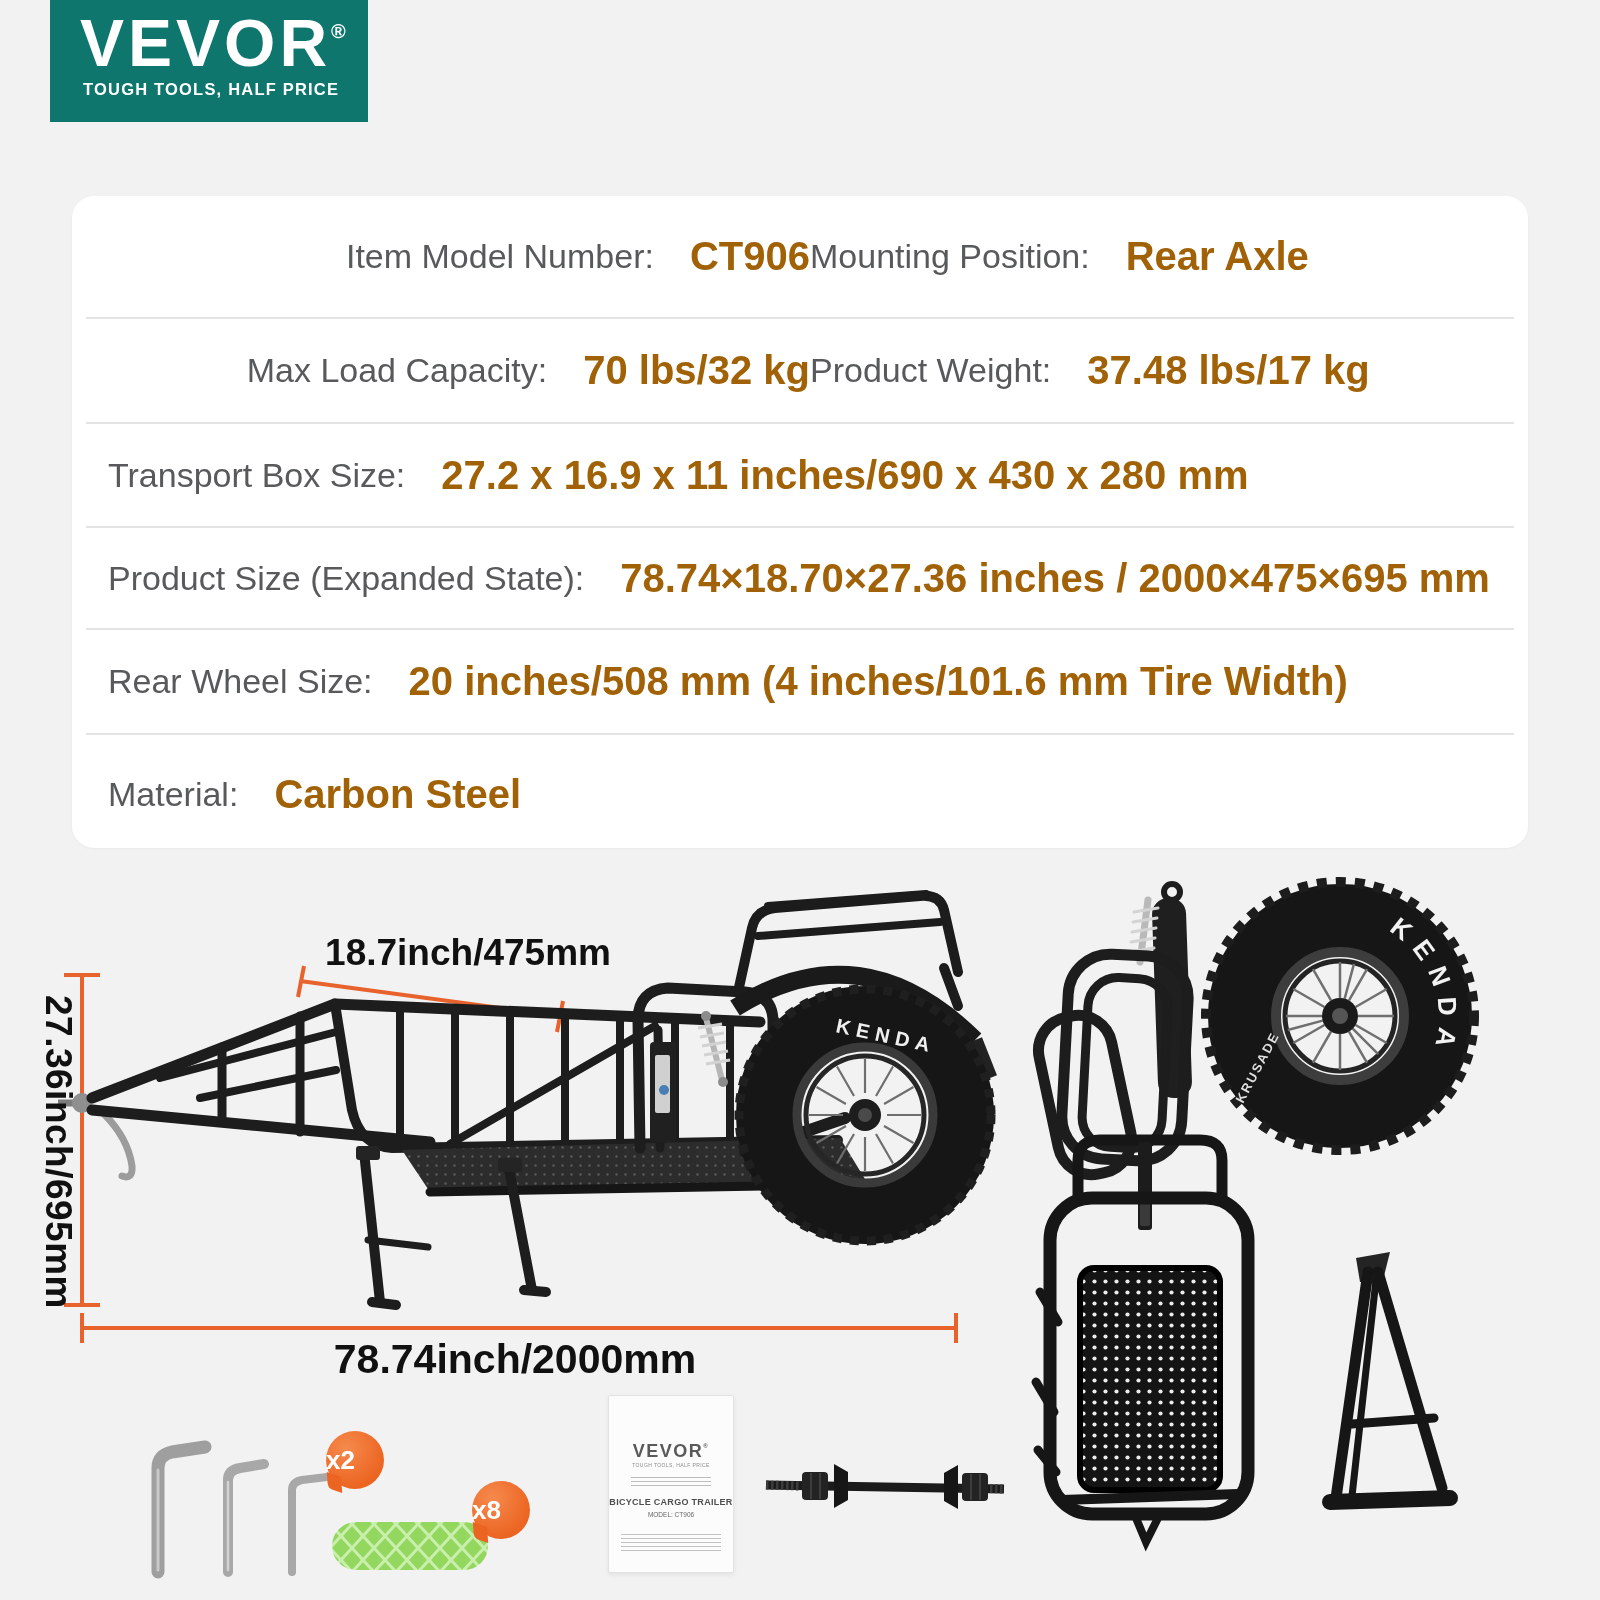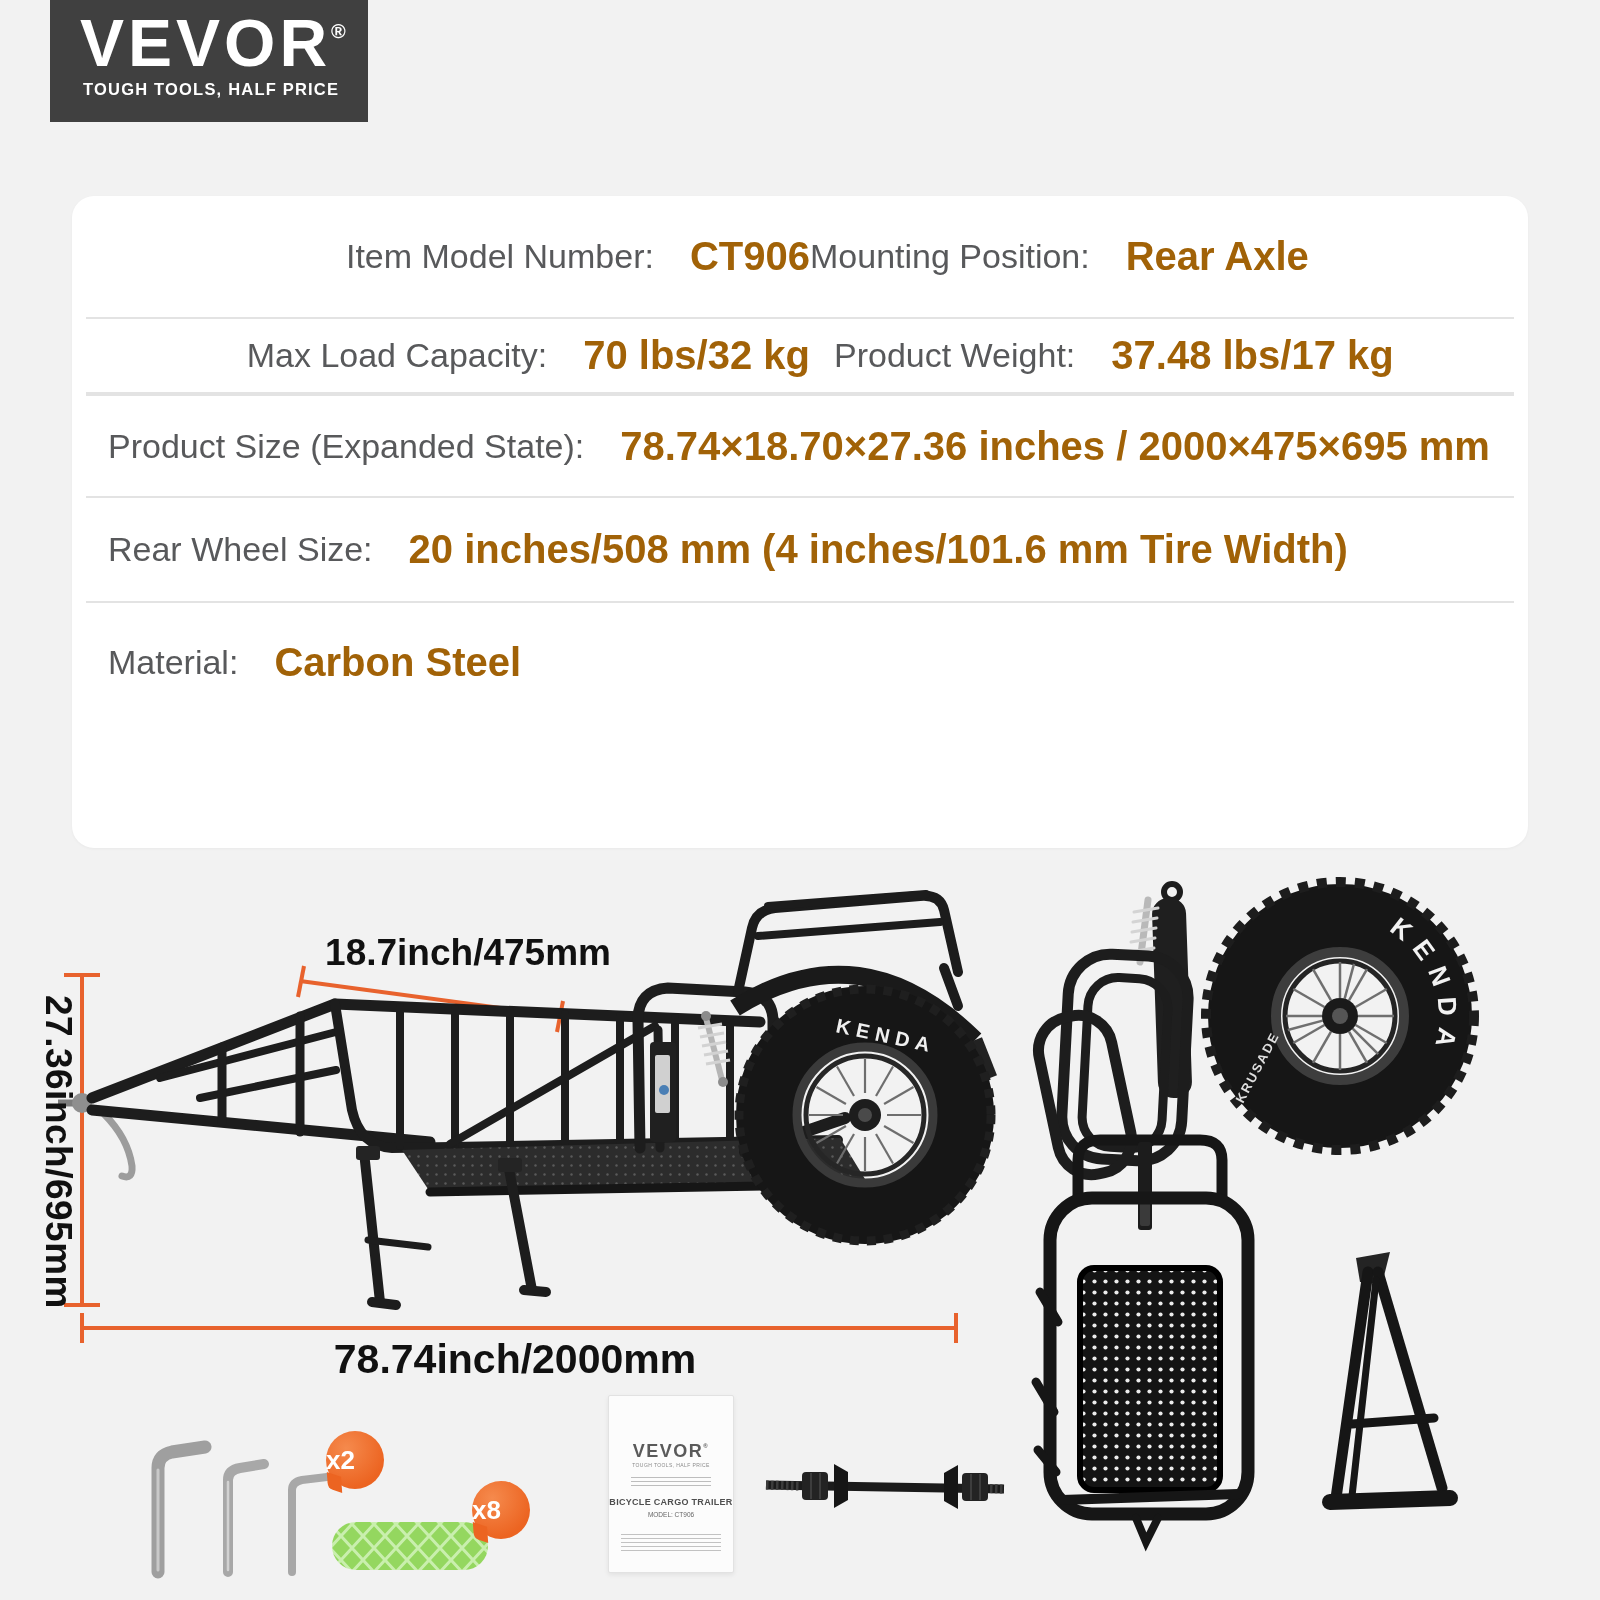--- a/index.html
+++ b/index.html
@@ -2,21 +2,21 @@
 <html><head>
 <meta charset="utf-8">
 <style>
   html,body{margin:0;padding:0;}
   body{
     width:1600px;height:1600px;position:relative;overflow:hidden;
     background:#f2f2f2;
     font-family:"Liberation Sans", sans-serif;
   }
   
-  .logo{position:absolute;left:50px;top:0;width:318px;height:122px;background:#404040;color:#fff;}
+  .logo{position:absolute;left:50px;top:0;width:318px;height:122px;background:#0f766e;color:#fff;}
   .logo-main{position:absolute;left:30px;top:10px;font-weight:bold;font-size:66px;letter-spacing:4px;line-height:1;}
   .logo-reg{font-size:20px;vertical-align:28px;letter-spacing:0;}
   .logo-tag{position:absolute;left:33px;top:80px;font-weight:bold;font-size:16.5px;letter-spacing:1.2px;}
   
   .spec-card{position:absolute;left:72px;top:196px;width:1456px;height:652px;background:#fff;border-radius:22px;box-shadow:0 1px 3px rgba(0,0,0,.04);}
   .spec-row{display:flex;align-items:center;padding-left:36px;}
   .divider{height:2px;background:#e3e3e3;margin:0 14px;}
   .pair{display:flex;align-items:center;white-space:nowrap;}
   .pair.w{width:702px;justify-content:flex-end;}
   .spec-label{font-size:34px;color:#58595B;}
@@ -62,31 +62,37 @@
     <div class="pair w">
       <span class="spec-label">Item Model Number:</span>
       <span class="spec-value">CT906</span>
     </div>
     <div class="pair">
       <span class="spec-label">Mounting Position:</span>
       <span class="spec-value">Rear Axle</span>
     </div>
   </div>
   <div class="divider"></div>
-  <div class="spec-row" style="height:73px;gap:24px;">
+  <div class="spec-row" style="height:103px;">
     <div class="pair w">
       <span class="spec-label">Max Load Capacity:</span>
       <span class="spec-value">70 lbs/32 kg</span>
     </div>
     <div class="pair">
       <span class="spec-label">Product Weight:</span>
       <span class="spec-value">37.48 lbs/17 kg</span>
     </div>
   </div>
   <div class="divider"></div>
+  <div class="spec-row" style="height:102px;">
+    <div class="pair">
+      <span class="spec-label">Transport Box Size:</span>
+      <span class="spec-value">27.2 x 16.9 x 11 inches/690 x 430 x 280 mm</span>
+    </div>
+  </div>
   <div class="divider"></div>
   <div class="spec-row" style="height:100px;align-items:center;">
     <div class="pair">
       <span class="spec-label">Product Size (Expanded State):</span>
       <span class="spec-value">78.74×18.70×27.36 inches / 2000×475×695 mm</span>
     </div>
   </div>
   <div class="divider"></div>
   <div class="spec-row" style="height:103px;">
     <div class="pair">

